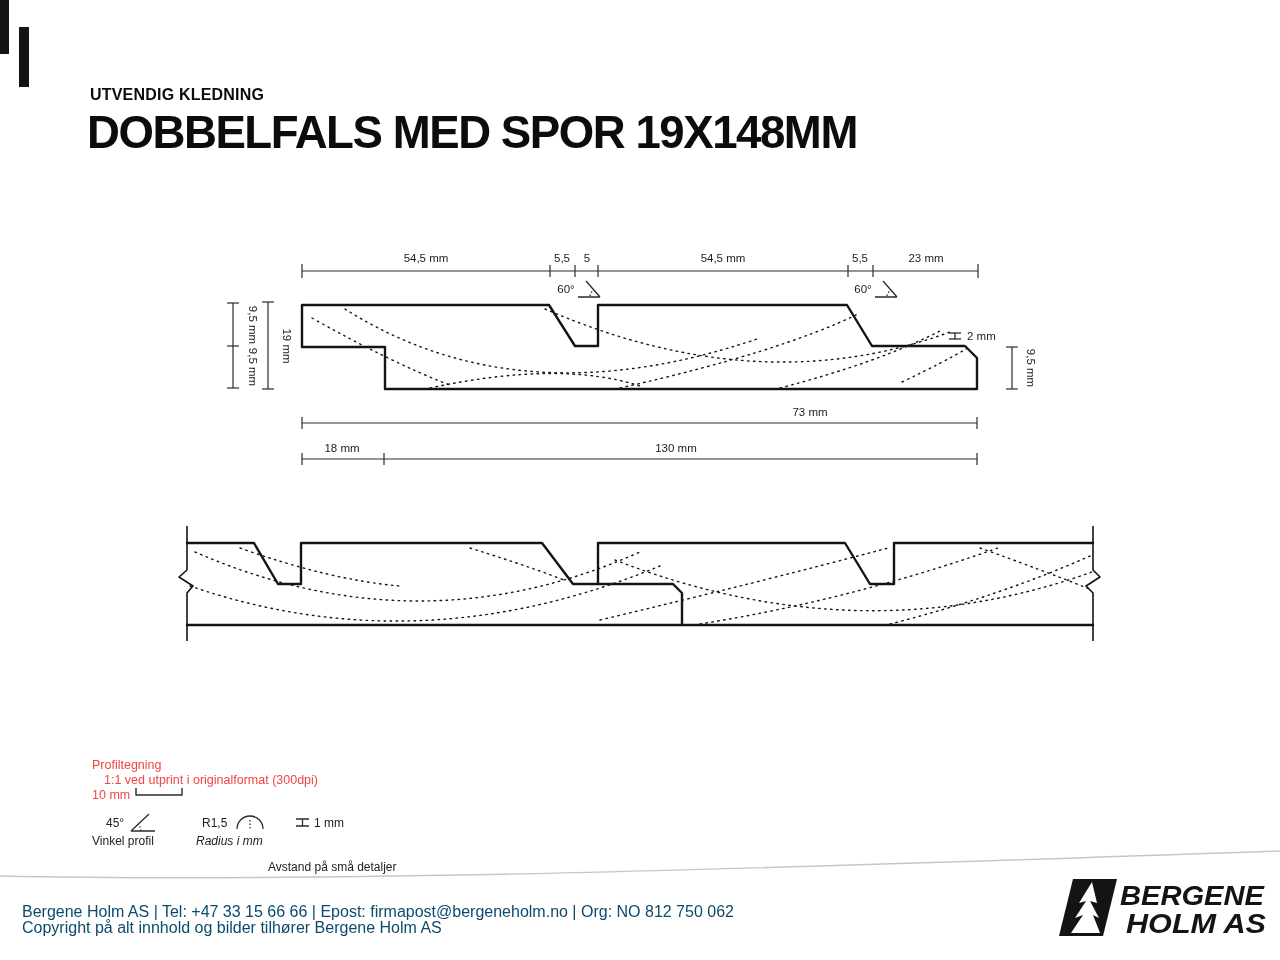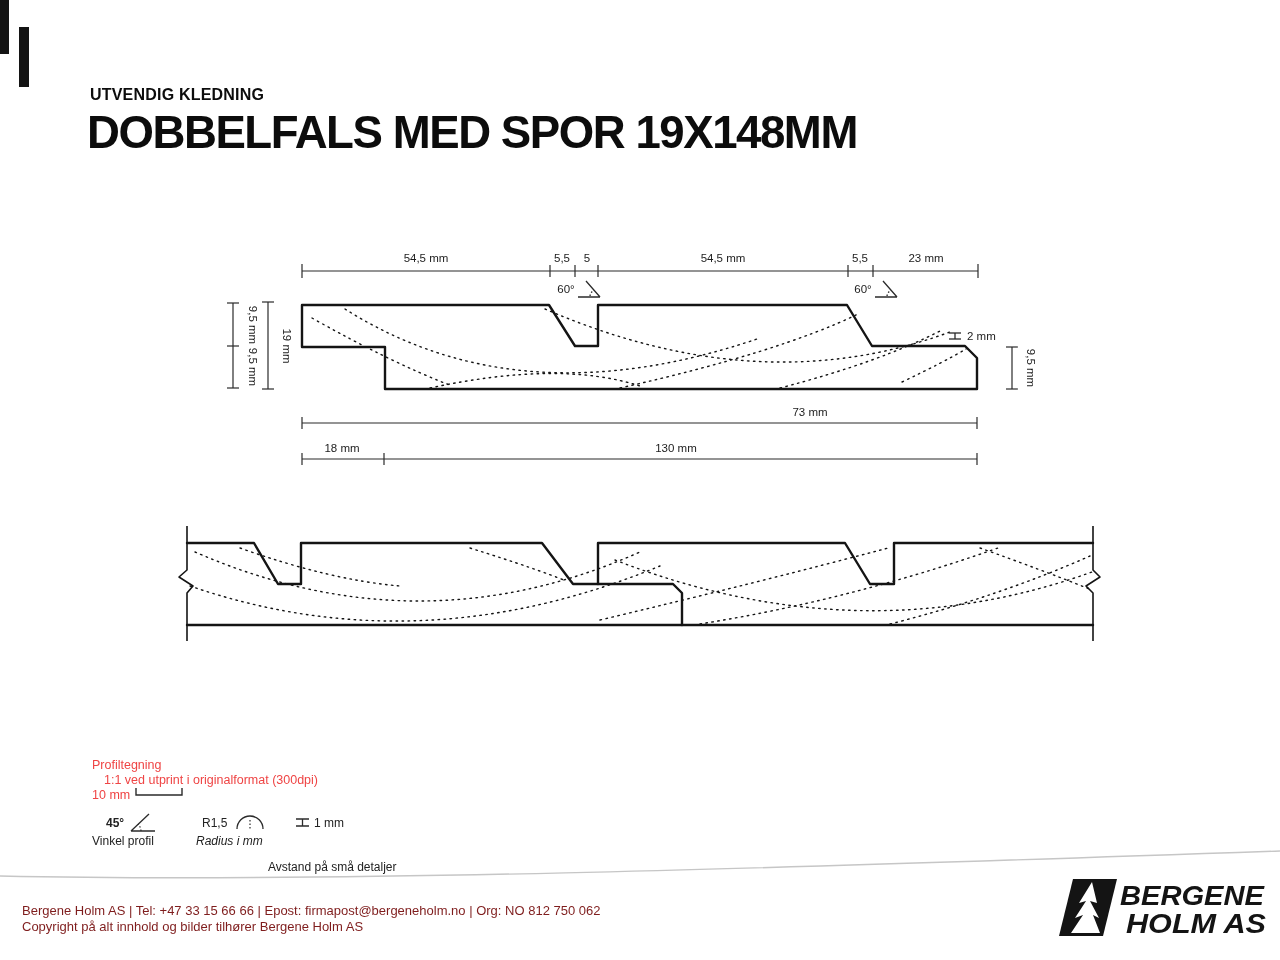--- a/index.html
+++ b/index.html
@@ -11,21 +11,21 @@
   #kicker{
     left:90px;top:86px;font-size:16px;font-weight:700;letter-spacing:.2px;color:#0c0c0c;
   }
   #page-title{
     left:87px;top:104px;font-size:47px;font-weight:700;letter-spacing:-1.5px;color:#0c0c0c;
     transform:scaleX(.97);transform-origin:left top;white-space:nowrap;
   }
   #drawing{left:0;top:0;}
   .legend-text{font-size:12.5px;color:#ef4444;white-space:nowrap;}
   .legend-small{font-size:12px;color:#222;white-space:nowrap;}
-  #footer-contact,#footer-copyright{font-size:13px;color:#7f1d1d;white-space:nowrap;}
+  #footer-contact,#footer-copyright{font-size:16px;color:#0c4a6e;white-space:nowrap;}
   #footer-contact{left:22px;top:903px;}
   #footer-copyright{left:22px;top:919px;}
   #logo-box{left:1056px;top:876px;}
 </style>
 </head>
 <body>
 
 <svg id="drawing" class="abs" width="1280" height="960" viewBox="0 0 1280 960">
 
   <g>
@@ -154,21 +154,21 @@
 <div id="kicker" class="abs">UTVENDIG KLEDNING</div>
 <div id="page-title" class="abs">DOBBELFALS MED SPOR 19X148MM</div>
 
 <div class="abs legend-text" style="left:92px;top:758px;">Profiltegning</div>
 <div class="abs legend-text" style="left:104px;top:773px;">1:1 ved utprint i originalformat (300dpi)</div>
 <div class="abs legend-text" style="left:92px;top:788px;">10 mm</div>
 <svg class="abs" style="left:134px;top:785px;" width="52" height="14">
   <path d="M2,3 V10 H48 V3" stroke="#2b2b2b" stroke-width="1.4" fill="none"></path>
 </svg>
 
-<div class="abs legend-small" style="left:106px;top:816px;font-weight:bold;">45°</div>
+<div class="abs legend-small" style="left:106px;top:816px;">45°</div>
 <svg class="abs" style="left:128px;top:810px;" width="30" height="24">
   <path d="M3,21 H27 M3,21 L21,4" stroke="#2b2b2b" stroke-width="1.3" fill="none"></path>
   <path d="M13,21 A10,10 0 0 0 10,14" stroke="#2b2b2b" stroke-width="1.2" fill="none" stroke-dasharray="1.5,2"></path>
 </svg>
 <div class="abs legend-small" style="left:92px;top:834px;">Vinkel profil</div>
 
 <div class="abs legend-small" style="left:202px;top:816px;">R1,5</div>
 <svg class="abs" style="left:234px;top:810px;" width="34" height="24">
   <path d="M3,19 A13,13 0 0 1 29,19" stroke="#2b2b2b" stroke-width="1.3" fill="none"></path>
   <path d="M16,10 V19" stroke="#2b2b2b" stroke-width="1.2" fill="none" stroke-dasharray="1.5,2"></path>

